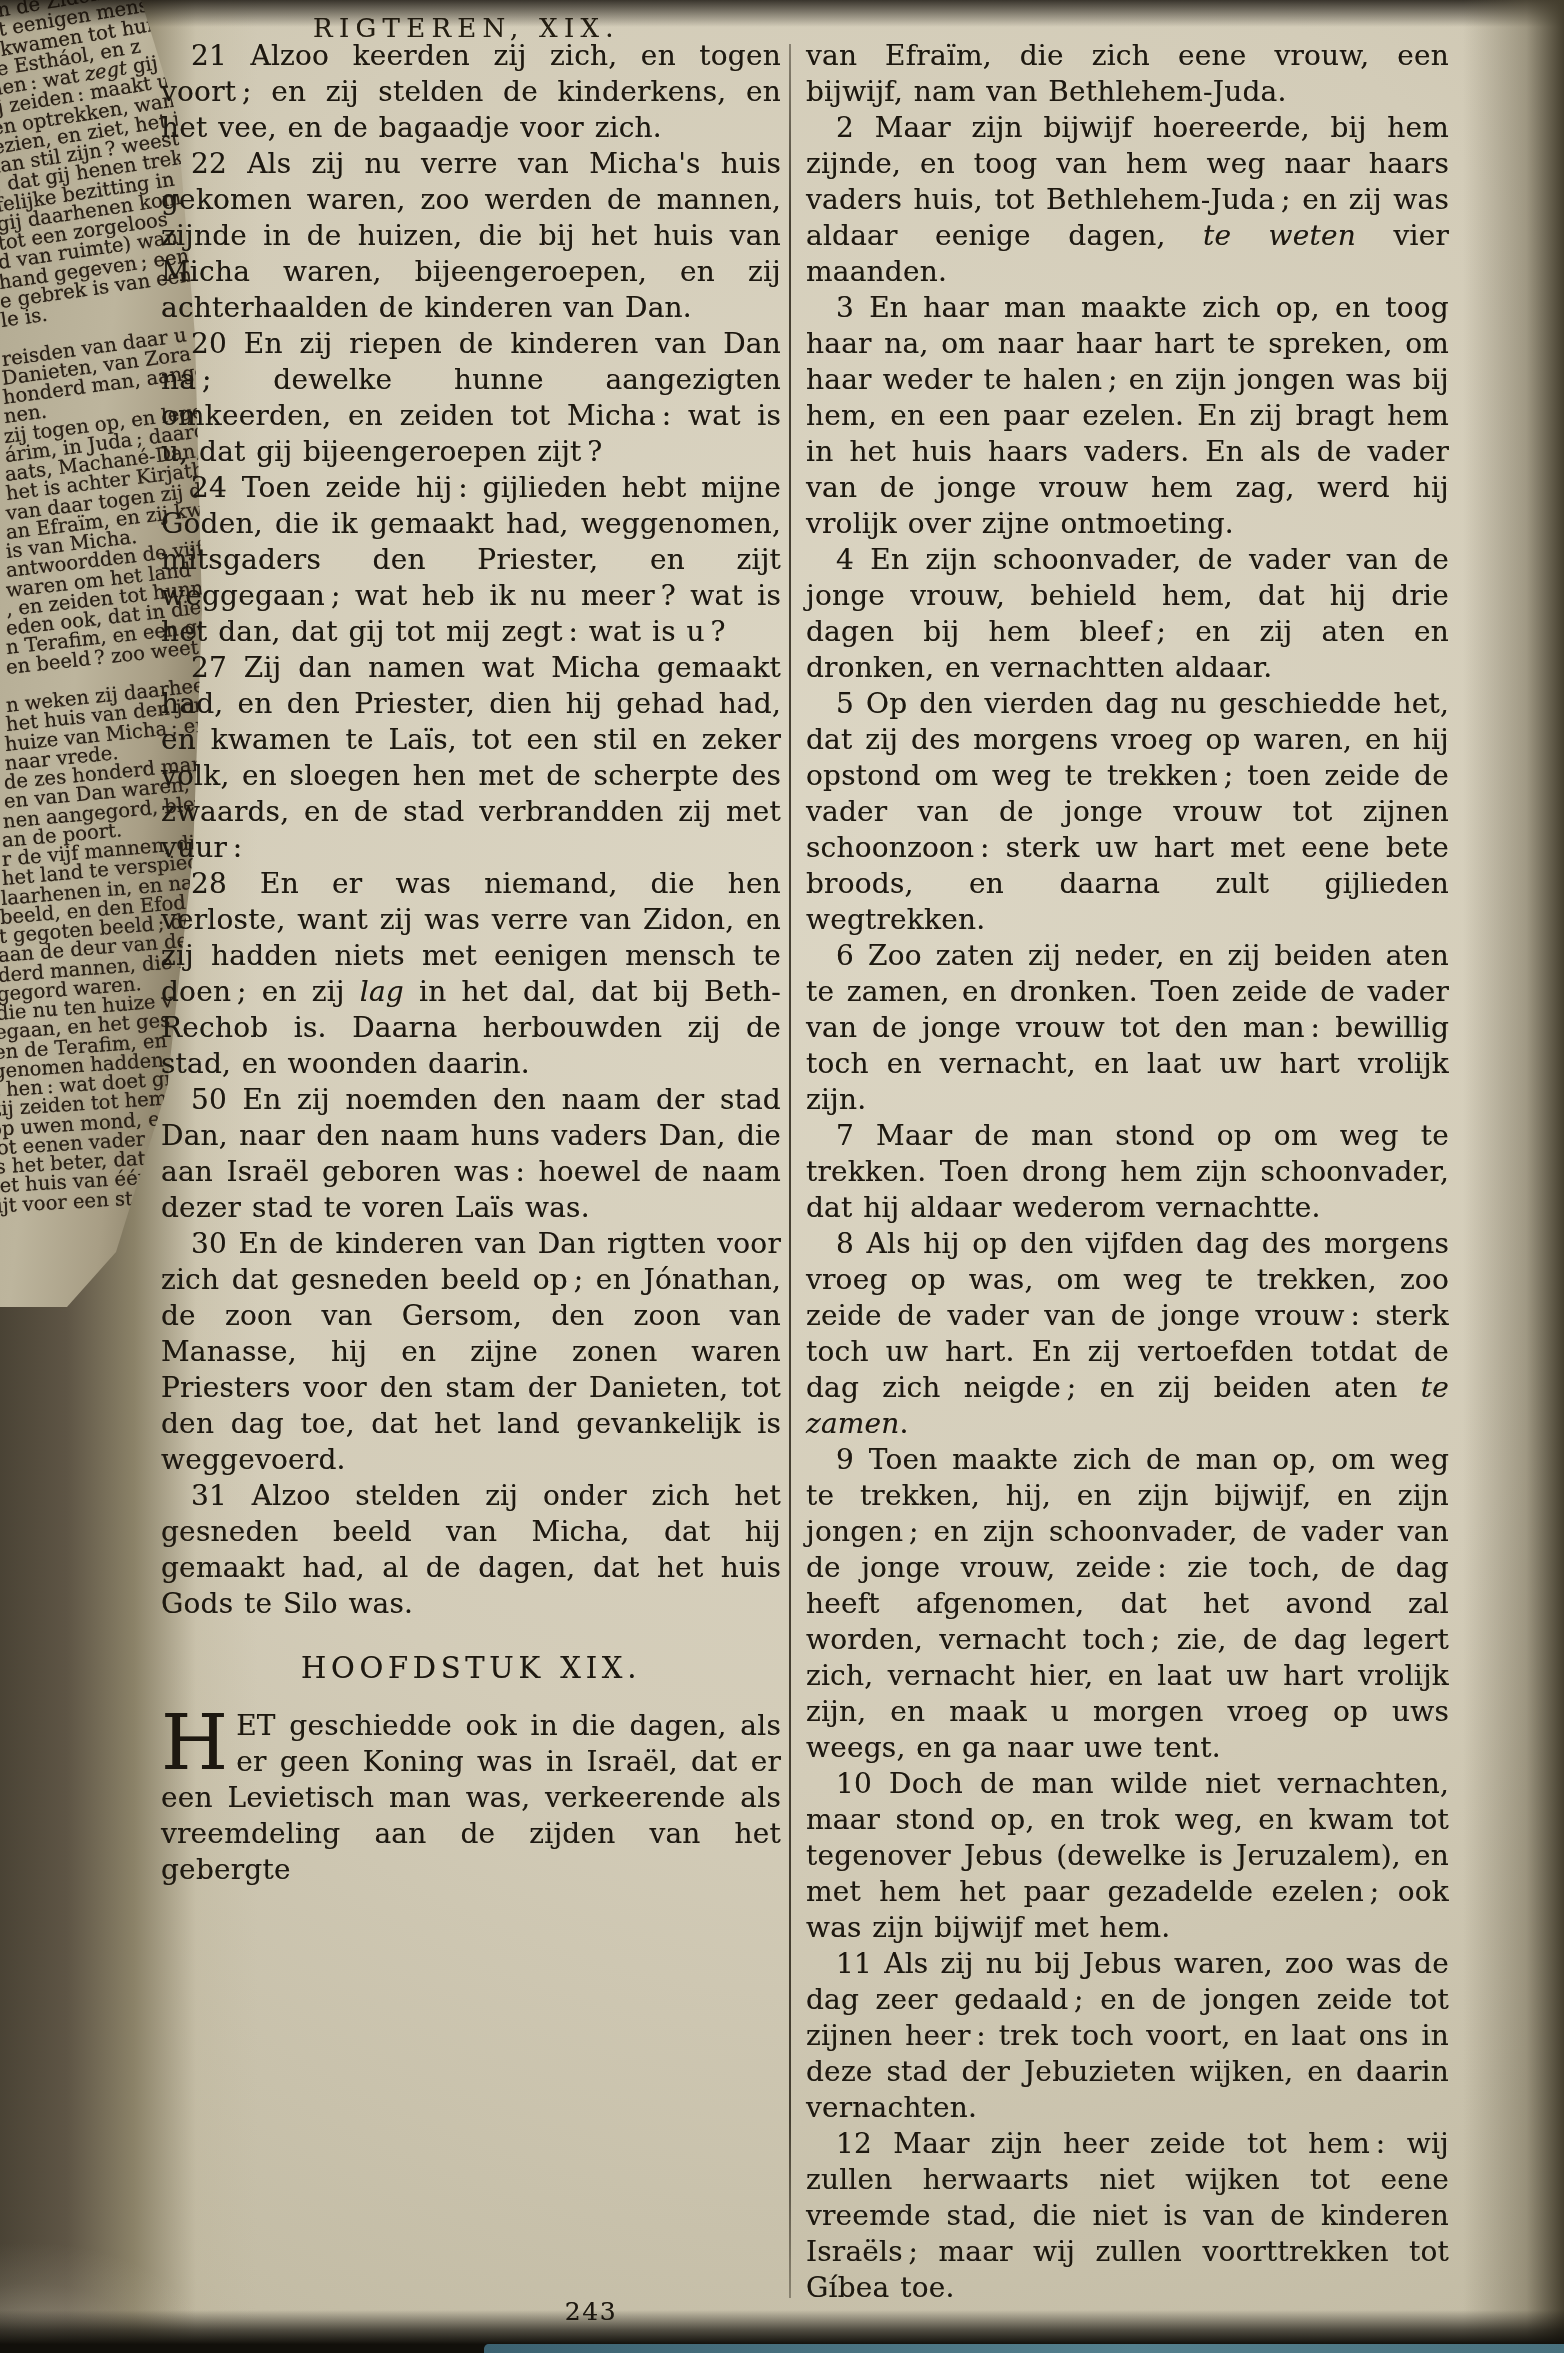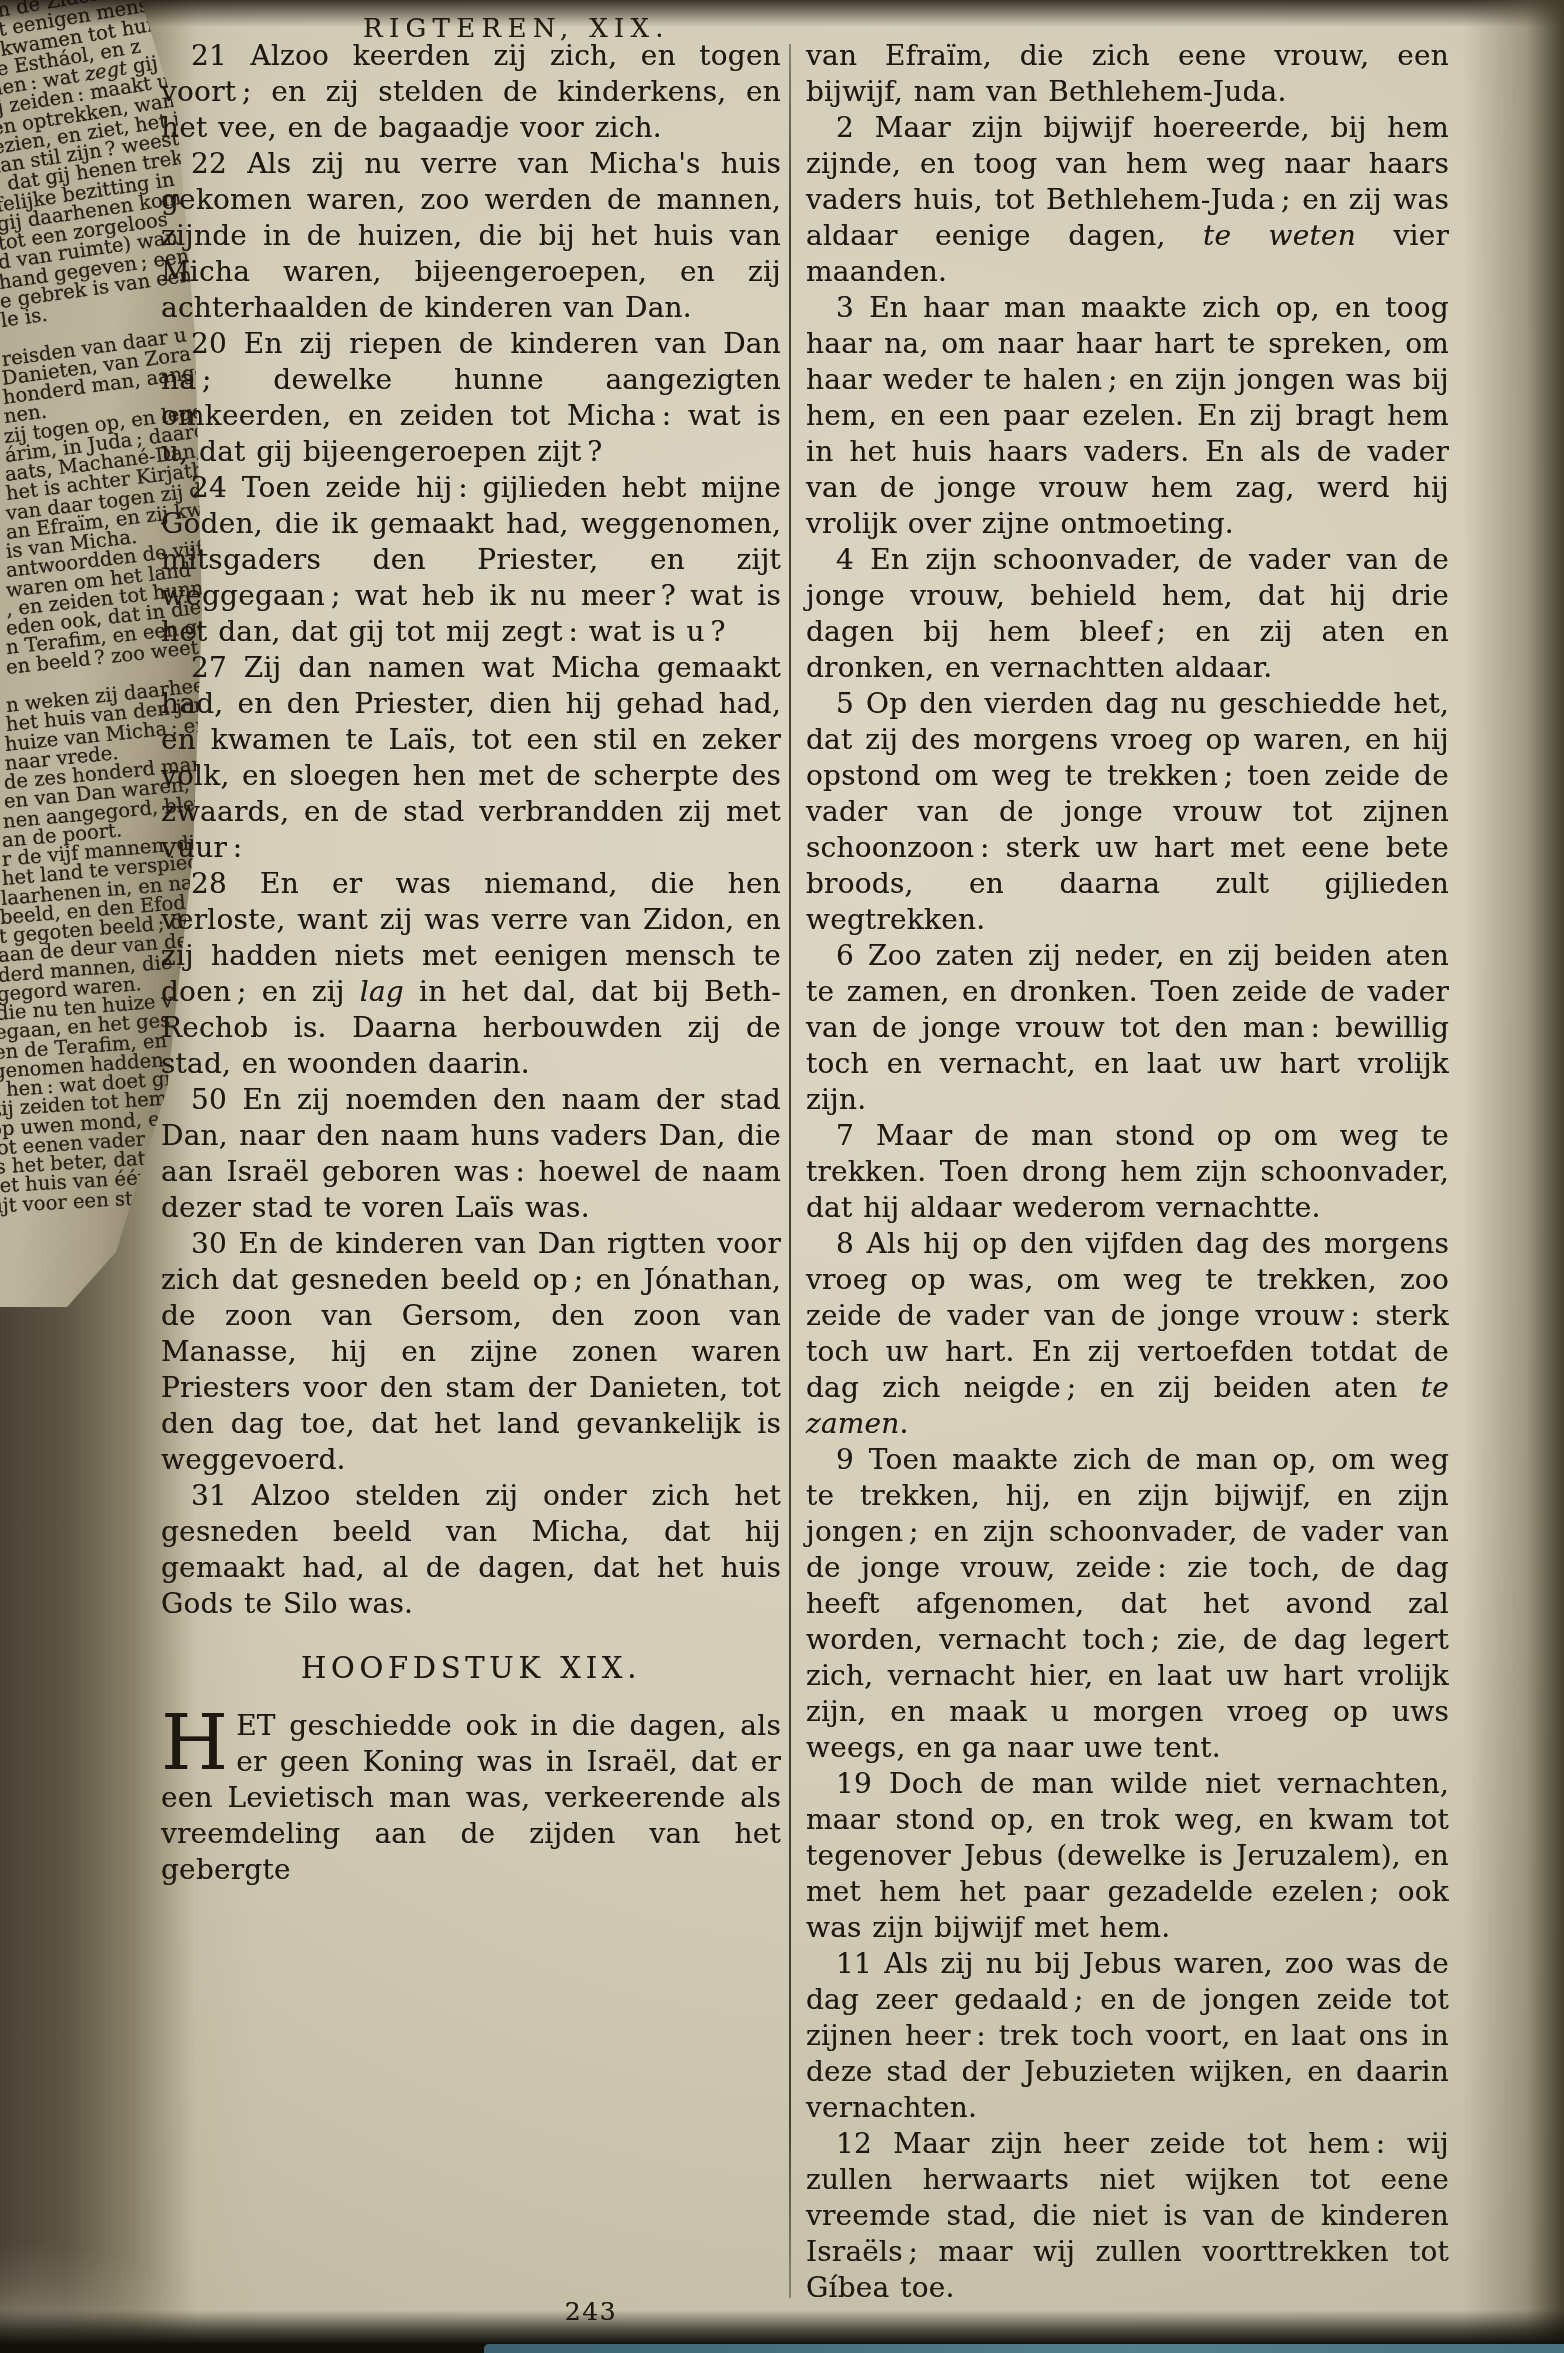--- a/index.html
+++ b/index.html
@@ -13,21 +13,21 @@
   
   .page {
     position:absolute; inset:0;
     background:radial-gradient(130% 95% at 56% 36%,
       var(--paper-light,#dcd6c4) 0%, var(--paper,#d3ccb8) 42%,
       #c3bca5 72%, var(--paper-dark,#a89f87) 100%);
   }
 
   .running-head {
     position:absolute; top:12.5px; left:313px; width:407px; z-index:5;
-    text-align:center; font-size:26px; letter-spacing:6.3px; color:#251f13;
+    font-size:26px; letter-spacing:6.3px; color:#251f13;
     text-shadow:0 0 0.5px rgba(34,27,15,0.55);
   }
 
   .col {
     position:absolute; z-index:4; color:var(--ink,#1d1810);
     font-size:28px; line-height:36px; text-align:justify;
     word-spacing:1.6px; letter-spacing:0.2px; hyphens:auto;
     text-shadow:0 0 0.5px rgba(34,27,15,0.5);
   }
   .col-left  { left:161px;  top:38px; width:620px; }
@@ -206,21 +206,21 @@
     <p class="cont">van Efraïm, die zich eene vrouw, een bijwijf, nam van Bethlehem-Juda.</p>
     <div>
         <p class="verse"><span>2</span> Maar zijn bijwijf hoereerde, bij hem zijnde, en toog van hem weg naar haars vaders huis, tot Bethlehem-Juda ; en zij was aldaar eenige dagen, <em>te weten</em> vier maanden.</p>
         <p class="verse"><span>3</span> En haar man maakte zich op, en toog haar na, om naar haar hart te spreken, om haar weder te halen ; en zijn jongen was bij hem, en een paar ezelen. En zij bragt hem in het huis haars vaders. En als de vader van de jonge vrouw hem zag, werd hij vrolijk over zijne ontmoeting.</p>
         <p class="verse"><span>4</span> En zijn schoonvader, de vader van de jonge vrouw, behield hem, dat hij drie dagen bij hem bleef ; en zij aten en dronken, en vernachtten aldaar.</p>
         <p class="verse"><span>5</span> Op den vierden dag nu geschiedde het, dat zij des morgens vroeg op waren, en hij opstond om weg te trekken ; toen zeide de vader van de jonge vrouw tot zijnen schoonzoon : sterk uw hart met eene bete broods, en daarna zult gijlieden wegtrekken.</p>
         <p class="verse"><span>6</span> Zoo zaten zij neder, en zij beiden aten te zamen, en dronken. Toen zeide de vader van de jonge vrouw tot den man : bewillig toch en vernacht, en laat uw hart vrolijk zijn.</p>
         <p class="verse"><span>7</span> Maar de man stond op om weg te trekken. Toen drong hem zijn schoonvader, dat hij aldaar wederom vernachtte.</p>
         <p class="verse"><span>8</span> Als hij op den vijfden dag des morgens vroeg op was, om weg te trekken, zoo zeide de vader van de jonge vrouw : sterk toch uw hart. En zij vertoefden totdat de dag zich neigde ; en zij beiden aten <em>te zamen</em>.</p>
         <p class="verse"><span>9</span> Toen maakte zich de man op, om weg te trekken, hij, en zijn bijwijf, en zijn jongen ; en zijn schoonvader, de vader van de jonge vrouw, zeide : zie toch, de dag heeft afgenomen, dat het avond zal worden, vernacht toch ; zie, de dag legert zich, vernacht hier, en laat uw hart vrolijk zijn, en maak u morgen vroeg op uws weegs, en ga naar uwe tent.</p>
-        <p class="verse"><span>19</span> Doch de man wilde niet vernachten, maar stond op, en trok weg, en kwam tot tegenover Jebus (dewelke is Jeruzalem), en met hem het paar gezadelde ezelen ; ook was zijn bijwijf met hem.</p>
+        <p class="verse"><span>10</span> Doch de man wilde niet vernachten, maar stond op, en trok weg, en kwam tot tegenover Jebus (dewelke is Jeruzalem), en met hem het paar gezadelde ezelen ; ook was zijn bijwijf met hem.</p>
         <p class="verse"><span>11</span> Als zij nu bij Jebus waren, zoo was de dag zeer gedaald ; en de jongen zeide tot zijnen heer : trek toch voort, en laat ons in deze stad der Jebuzieten wijken, en daarin vernachten.</p>
         <p class="verse"><span>12</span> Maar zijn heer zeide tot hem : wij zullen herwaarts niet wijken tot eene vreemde stad, die niet is van de kinderen Israëls ; maar wij zullen voorttrekken tot Gíbea toe.</p>
       </div>
   </section>
 
   <div class="page-number">243</div>
 
   <div class="curl-bottom"></div>
   <div class="top-shade"></div>
   <div class="right-shade"></div>

